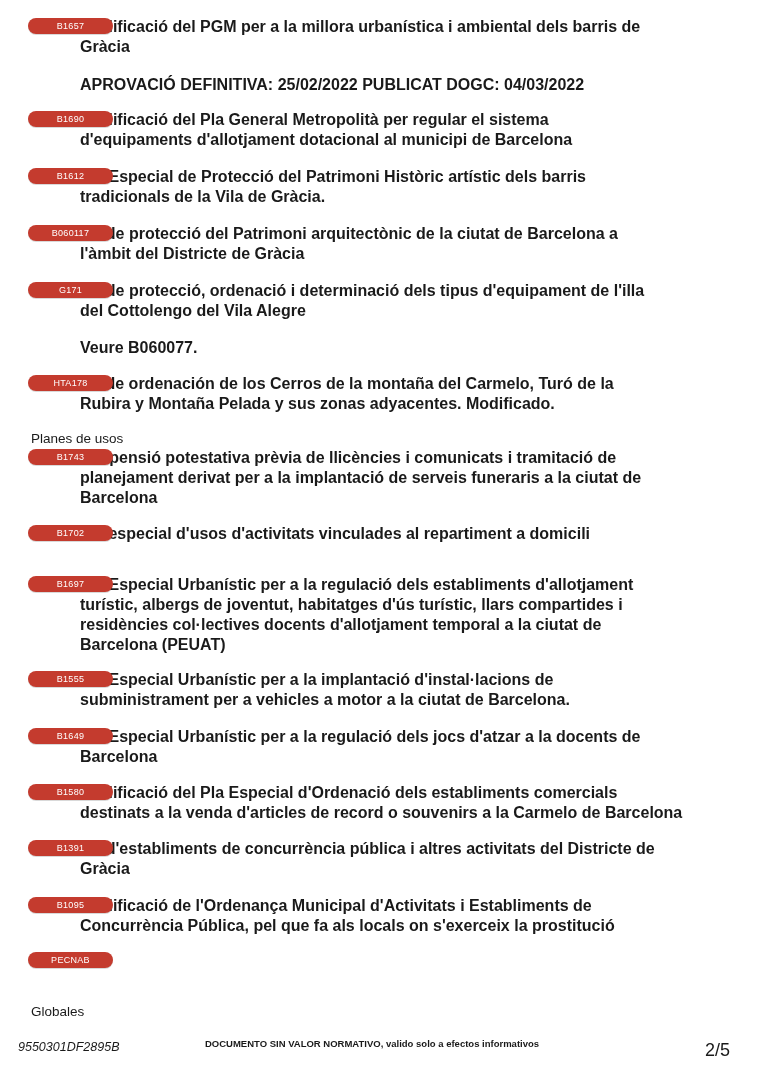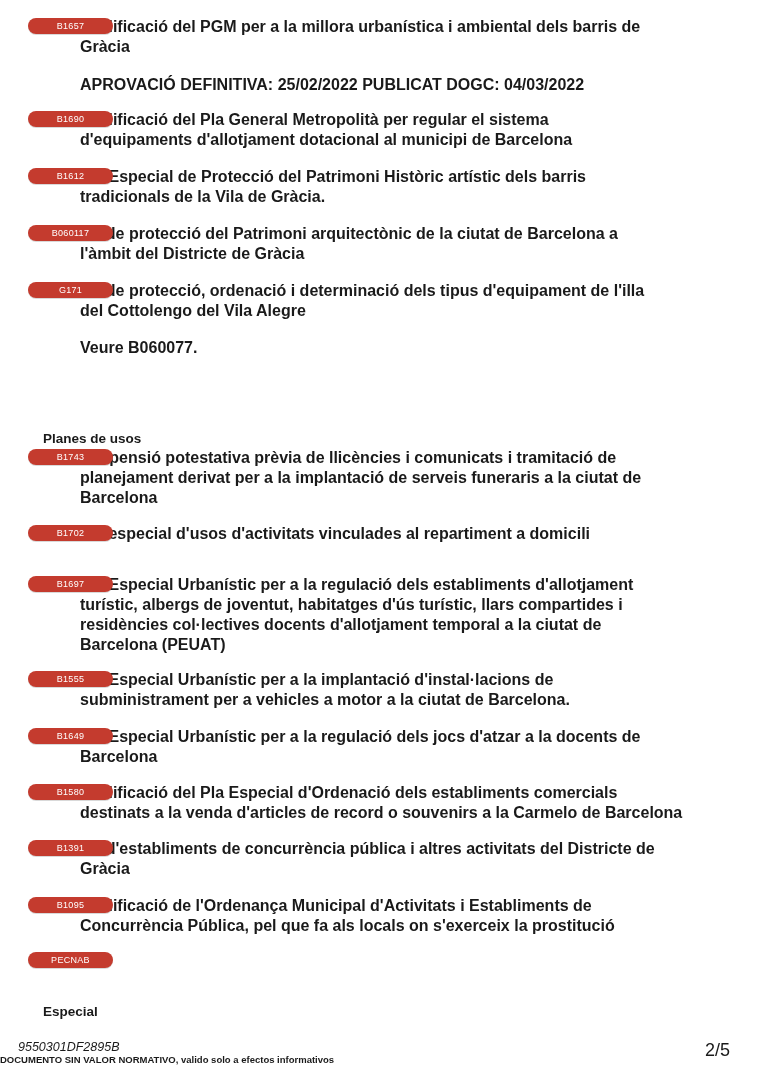--- a/index.html
+++ b/index.html
@@ -31,30 +31,30 @@
   }
   .desc {
     margin-left: 80px;
     width: 616px;
     font-size: 16px;
     line-height: 20px;
     white-space: pre-line;
     font-weight: bold;
   }
   .heading {
-    margin-left: 43px;
+    margin-left: 31px;
     font-size: 13.5px;
-    font-weight: bold;
+    font-weight: normal;
     line-height: 18px;
   }
   .footer { position: absolute; top: 1038px; left: 0; width: 764px; height: 22px; }
   .doc-code { position: absolute; left: 18px; top: 2px; font-size: 12.5px; font-style: italic; }
   .disclaimer {
-    position: absolute; left: 0; right: 20px; top: 16px;
-    text-align: left; font-size: 9.5px; font-weight: bold;
+    position: absolute; left: 0; right: 20px; top: 0;
+    text-align: center; font-size: 9.5px; font-weight: bold;
   }
   .page-num { position: absolute; right: 34px; top: 2px; font-size: 18px; }
 </style>
 </head>
 <body>
 
 <div class="page">
 
   <div class="row" style="top:17px">
     <span class="badge">B1657</span>
@@ -87,20 +87,25 @@
   <div class="row" style="top:281px">
     <span class="badge">G171</span>
     <div class="desc">PE de protecció, ordenació i determinació dels tipus d'equipament de l'illa
 del Cottolengo del Vila Alegre</div>
   </div>
 
   <div class="row" style="top:338px">
     <div class="desc">Veure B060077.</div>
   </div>
 
+  <div class="row" style="top:374px">
+    <span class="badge">HTA178</span>
+    <div class="desc">PP de ordenación de los Cerros de la montaña del Carmelo, Turó de la
+Rubira y Montaña Pelada y sus zonas adyacentes. Modificado.</div>
+  </div>
 
   <div class="row" style="top:430px">
     <div class="heading">Planes de usos</div>
   </div>
 
   <div class="row" style="top:448px">
     <span class="badge">B1743</span>
     <div class="desc">Suspensió potestativa prèvia de llicències i comunicats i tramitació de
 planejament derivat per a la implantació de serveis funeraris a la ciutat de
 Barcelona</div>
@@ -147,21 +152,21 @@
     <span class="badge">B1095</span>
     <div class="desc">Modificació de l'Ordenança Municipal d'Activitats i Establiments de
 Concurrència Pública, pel que fa als locals on s'exerceix la prostitució</div>
   </div>
 
   <div class="row" style="top:951px">
     <span class="badge">PECNAB</span>
   </div>
 
   <div class="row" style="top:1003px">
-    <div class="heading">Especial</div>
+    <div class="heading">Globales</div>
   </div>
 
   <div class="footer">
     <span class="doc-code">9550301DF2895B</span>
     <span class="disclaimer">DOCUMENTO SIN VALOR NORMATIVO, valido solo a efectos informativos</span>
     <span class="page-num">2/5</span>
   </div>
 
 </div>
 

